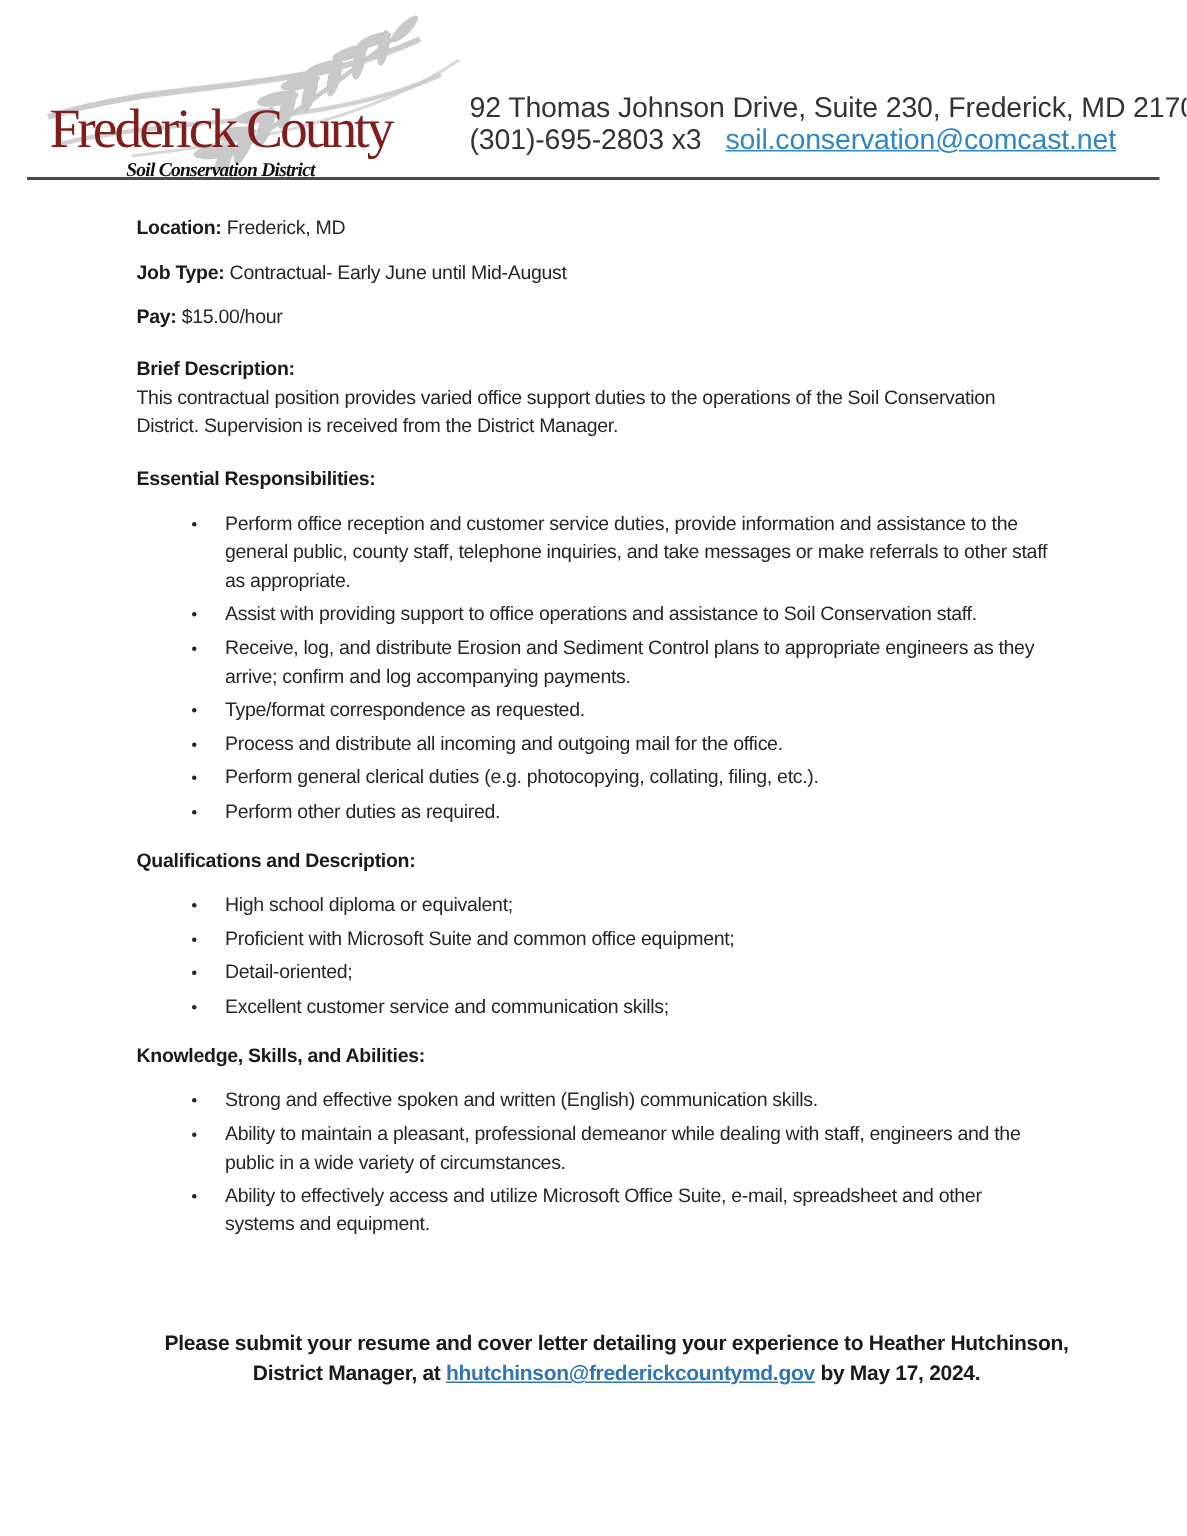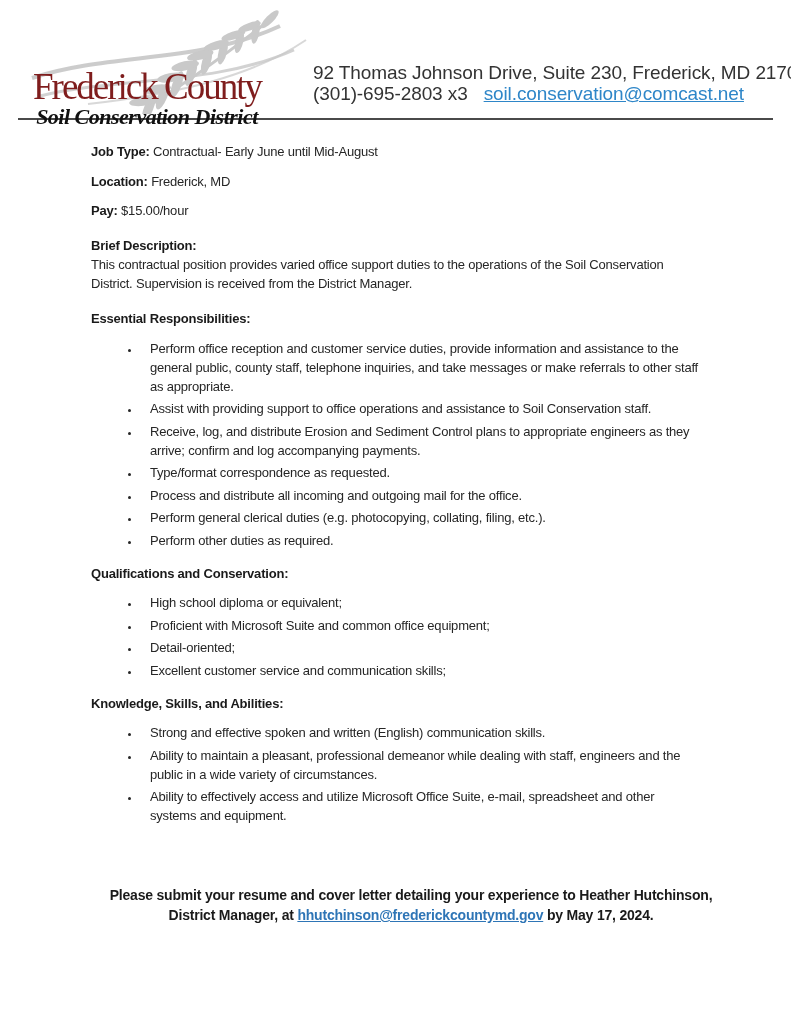--- a/index.html
+++ b/index.html
@@ -39,21 +39,21 @@
     font-size: 37px;
     letter-spacing: -2px;
     color: #7f1d1d;
     line-height: 1;
     white-space: nowrap;
   }
   .logo-subtitle {
     font-family: "Liberation Serif", "DejaVu Serif", serif;
     font-weight: bold;
     font-style: italic;
-    font-size: 22px;
+    font-size: 13px;
     letter-spacing: -0.5px;
     color: #111111;
     line-height: 1;
     margin-top: 1px;
     white-space: nowrap;
   }
   .contact-block {
     position: absolute;
     left: 313px;
     top: 62px;
@@ -188,27 +188,27 @@
     </div>
   </div>
 
   <hr class="header-divider">
 </div>
 
 <div class="content">
 
 
   <p class="job-line">
+    <span class="label">Location:</span>
+    <span>Frederick, MD</span>
+  </p>
+
+  <p class="job-line">
     <span class="label">Job Type:</span>
     <span>Contractual- Early June until Mid-August</span>
-  </p>
-
-  <p class="job-line">
-    <span class="label">Location:</span>
-    <span>Frederick, MD</span>
   </p>
 
   <p class="job-line">
     <span class="label">Pay:</span>
     <span>$15.00/hour</span>
   </p>
 
   <div class="section-gap">
     <div class="section-heading" style="margin-bottom:0">Brief Description:</div>
     <p class="para">This contractual position provides varied office support duties to the operations of the Soil Conservation District. Supervision is received from the District Manager.</p>
@@ -221,21 +221,21 @@
       <li>Assist with providing support to office operations and assistance to Soil Conservation staff.</li>
       <li>Receive, log, and distribute Erosion and Sediment Control plans to appropriate engineers as they arrive; confirm and log accompanying payments.</li>
       <li>Type/format correspondence as requested.</li>
       <li>Process and distribute all incoming and outgoing mail for the office.</li>
       <li>Perform general clerical duties (e.g. photocopying, collating, filing, etc.).</li>
       <li>Perform other duties as required.</li>
     </ul>
   </div>
 
   <div>
-    <div class="section-heading">Qualifications and Conservation:</div>
+    <div class="section-heading">Qualifications and Description:</div>
     <ul class="bullets">
       <li>High school diploma or equivalent;</li>
       <li>Proficient with Microsoft Suite and common office equipment;</li>
       <li>Detail-oriented;</li>
       <li>Excellent customer service and communication skills;</li>
     </ul>
   </div>
 
   <div>
     <div class="section-heading">Knowledge, Skills, and Abilities:</div>

